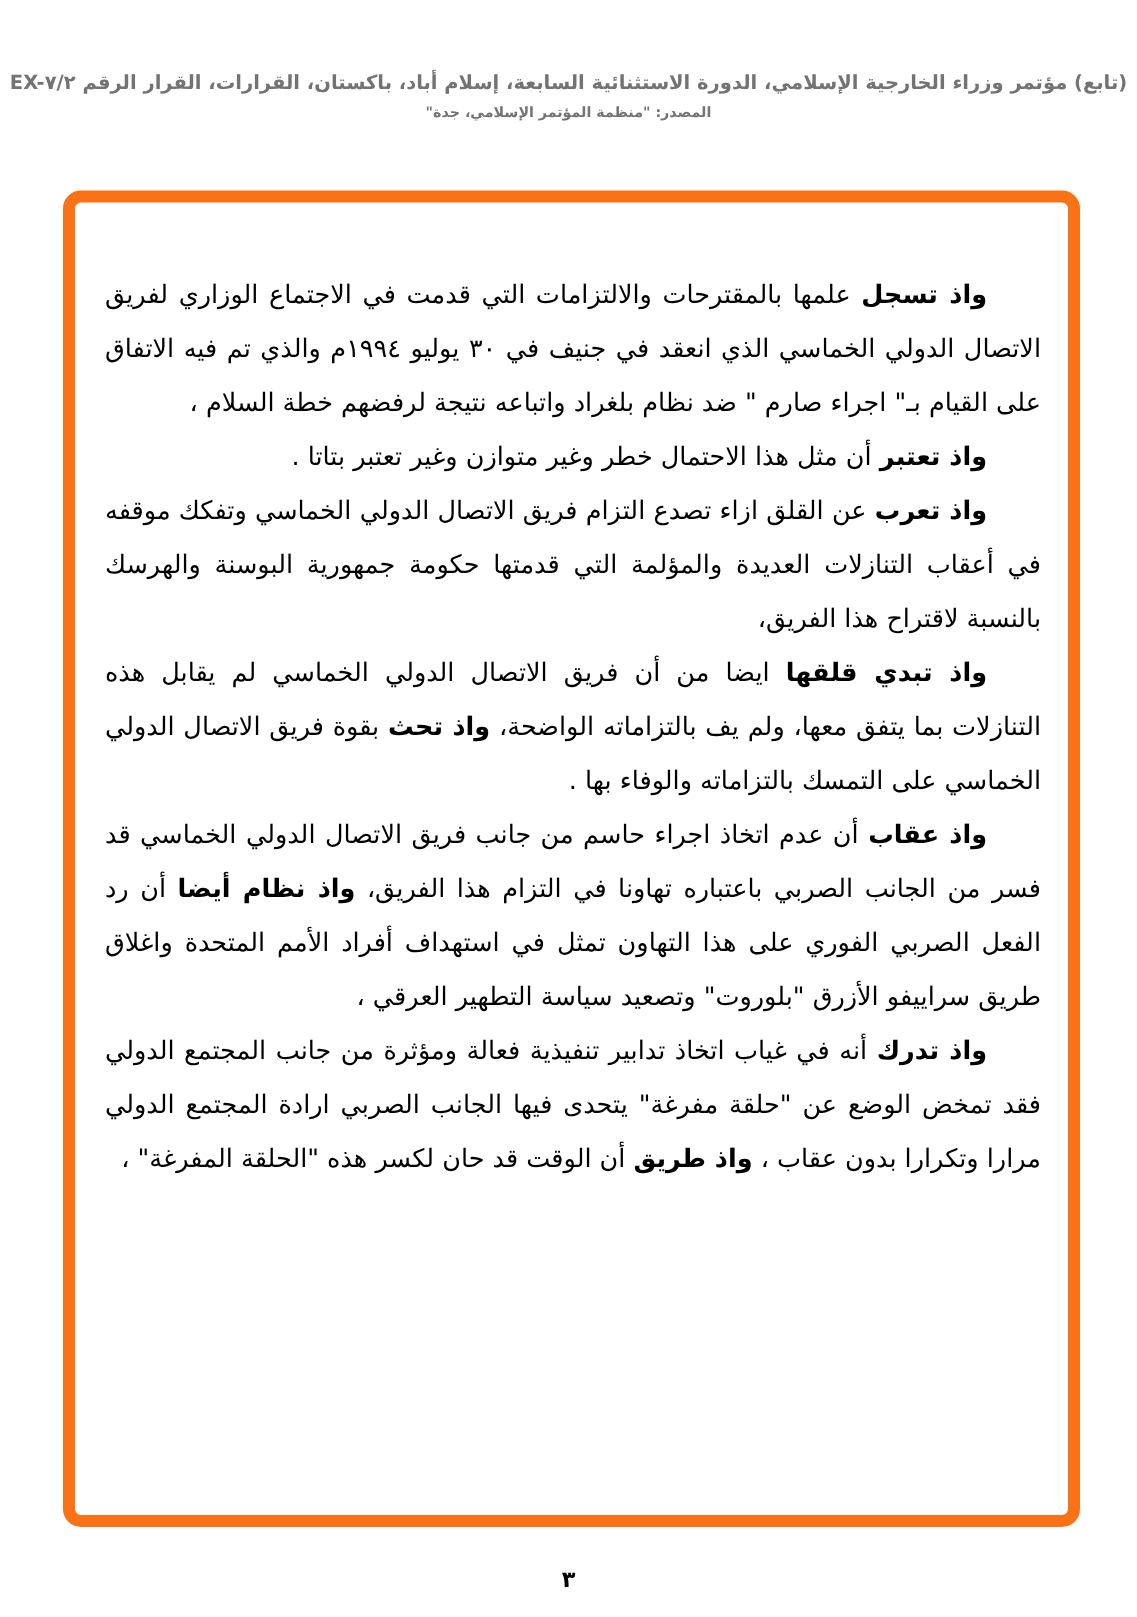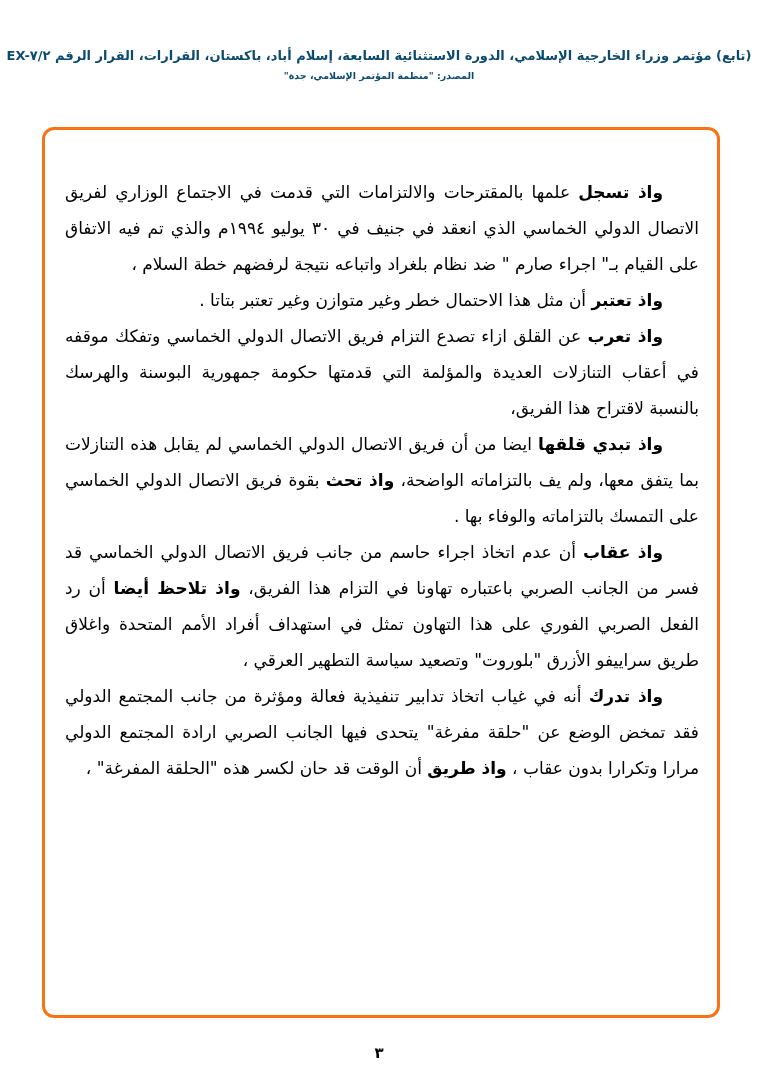--- a/index.html
+++ b/index.html
@@ -16,42 +16,42 @@
     font-family: "DejaVu Sans", sans-serif;
   }
   
   .doc-header {
     position: absolute;
     top: 48px;
     left: 0;
     right: 0;
     text-align: center;
     direction: rtl;
-    color: #0c4a6e;
+    color: #737373;
   }
   .header-title {
     font-size: 13px;
     font-weight: bold;
     letter-spacing: 0;
     white-space: nowrap;
   }
   .header-source {
     margin-top: 7px;
     font-size: 9.5px;
     font-weight: bold;
   }
   
   .content-box {
     position: absolute;
     top: 127px;
     left: 42px;
     width: 678px;
     height: 891px;
     box-sizing: border-box;
-    border: 3px solid #f97316;
+    border: 8px solid #f97316;
     border-radius: 12px;
     padding: 44px 18px 32px 20px;
     background: #ffffff;
   }
   .doc-body {
     direction: rtl;
     text-align: justify;
     font-size: 17px;
     line-height: 36px;
     color: #000000;
@@ -92,21 +92,21 @@
 
       <p class="para"><b>واذ تسجل</b><span> علمها بالمقترحات والالتزامات التي قدمت في الاجتماع الوزاري لفريق الاتصال الدولي الخماسي الذي انعقد في جنيف في ٣٠ يوليو ١٩٩٤م والذي تم فيه الاتفاق على القيام بـ" اجراء صارم " ضد نظام بلغراد واتباعه نتيجة لرفضهم خطة السلام ،</span></p>
 
 
       <p class="para"><b>واذ تعتبر</b><span> أن مثل هذا الاحتمال خطر وغير متوازن وغير تعتبر بتاتا .</span></p>
 
       <p class="para"><b>واذ تعرب</b><span> عن القلق ازاء تصدع التزام فريق الاتصال الدولي الخماسي وتفكك موقفه في أعقاب التنازلات العديدة والمؤلمة التي قدمتها حكومة جمهورية البوسنة والهرسك بالنسبة لاقتراح هذا الفريق،</span></p>
 
       <p class="para"><b>واذ تبدي قلقها</b><span> ايضا من أن فريق الاتصال الدولي الخماسي لم يقابل هذه التنازلات بما يتفق معها، ولم يف بالتزاماته الواضحة، </span><b>واذ تحث</b><span> بقوة فريق الاتصال الدولي الخماسي على التمسك بالتزاماته والوفاء بها .</span></p>
 
-      <p class="para"><b>واذ عقاب</b><span> أن عدم اتخاذ اجراء حاسم من جانب فريق الاتصال الدولي الخماسي قد فسر من الجانب الصربي باعتباره تهاونا في التزام هذا الفريق، </span><b>واذ تلاحظ أيضا</b><span> أن رد الفعل الصربي الفوري على هذا التهاون تمثل في استهداف أفراد الأمم المتحدة واغلاق طريق سراييفو الأزرق "بلوروت" وتصعيد سياسة التطهير العرقي ،</span></p>
+      <p class="para"><b>واذ عقاب</b><span> أن عدم اتخاذ اجراء حاسم من جانب فريق الاتصال الدولي الخماسي قد فسر من الجانب الصربي باعتباره تهاونا في التزام هذا الفريق، </span><b>واذ نظام أيضا</b><span> أن رد الفعل الصربي الفوري على هذا التهاون تمثل في استهداف أفراد الأمم المتحدة واغلاق طريق سراييفو الأزرق "بلوروت" وتصعيد سياسة التطهير العرقي ،</span></p>
 
       <p class="para"><b>واذ تدرك</b><span> أنه في غياب اتخاذ تدابير تنفيذية فعالة ومؤثرة من جانب المجتمع الدولي فقد تمخض الوضع عن "حلقة مفرغة" يتحدى فيها الجانب الصربي ارادة المجتمع الدولي مرارا وتكرارا بدون عقاب ، </span><b>واذ طريق</b><span> أن الوقت قد حان لكسر هذه "الحلقة المفرغة" ،</span></p>
 
     </div>
   </div>
 
   <div class="page-number">٣</div>
 
 </div>
 

